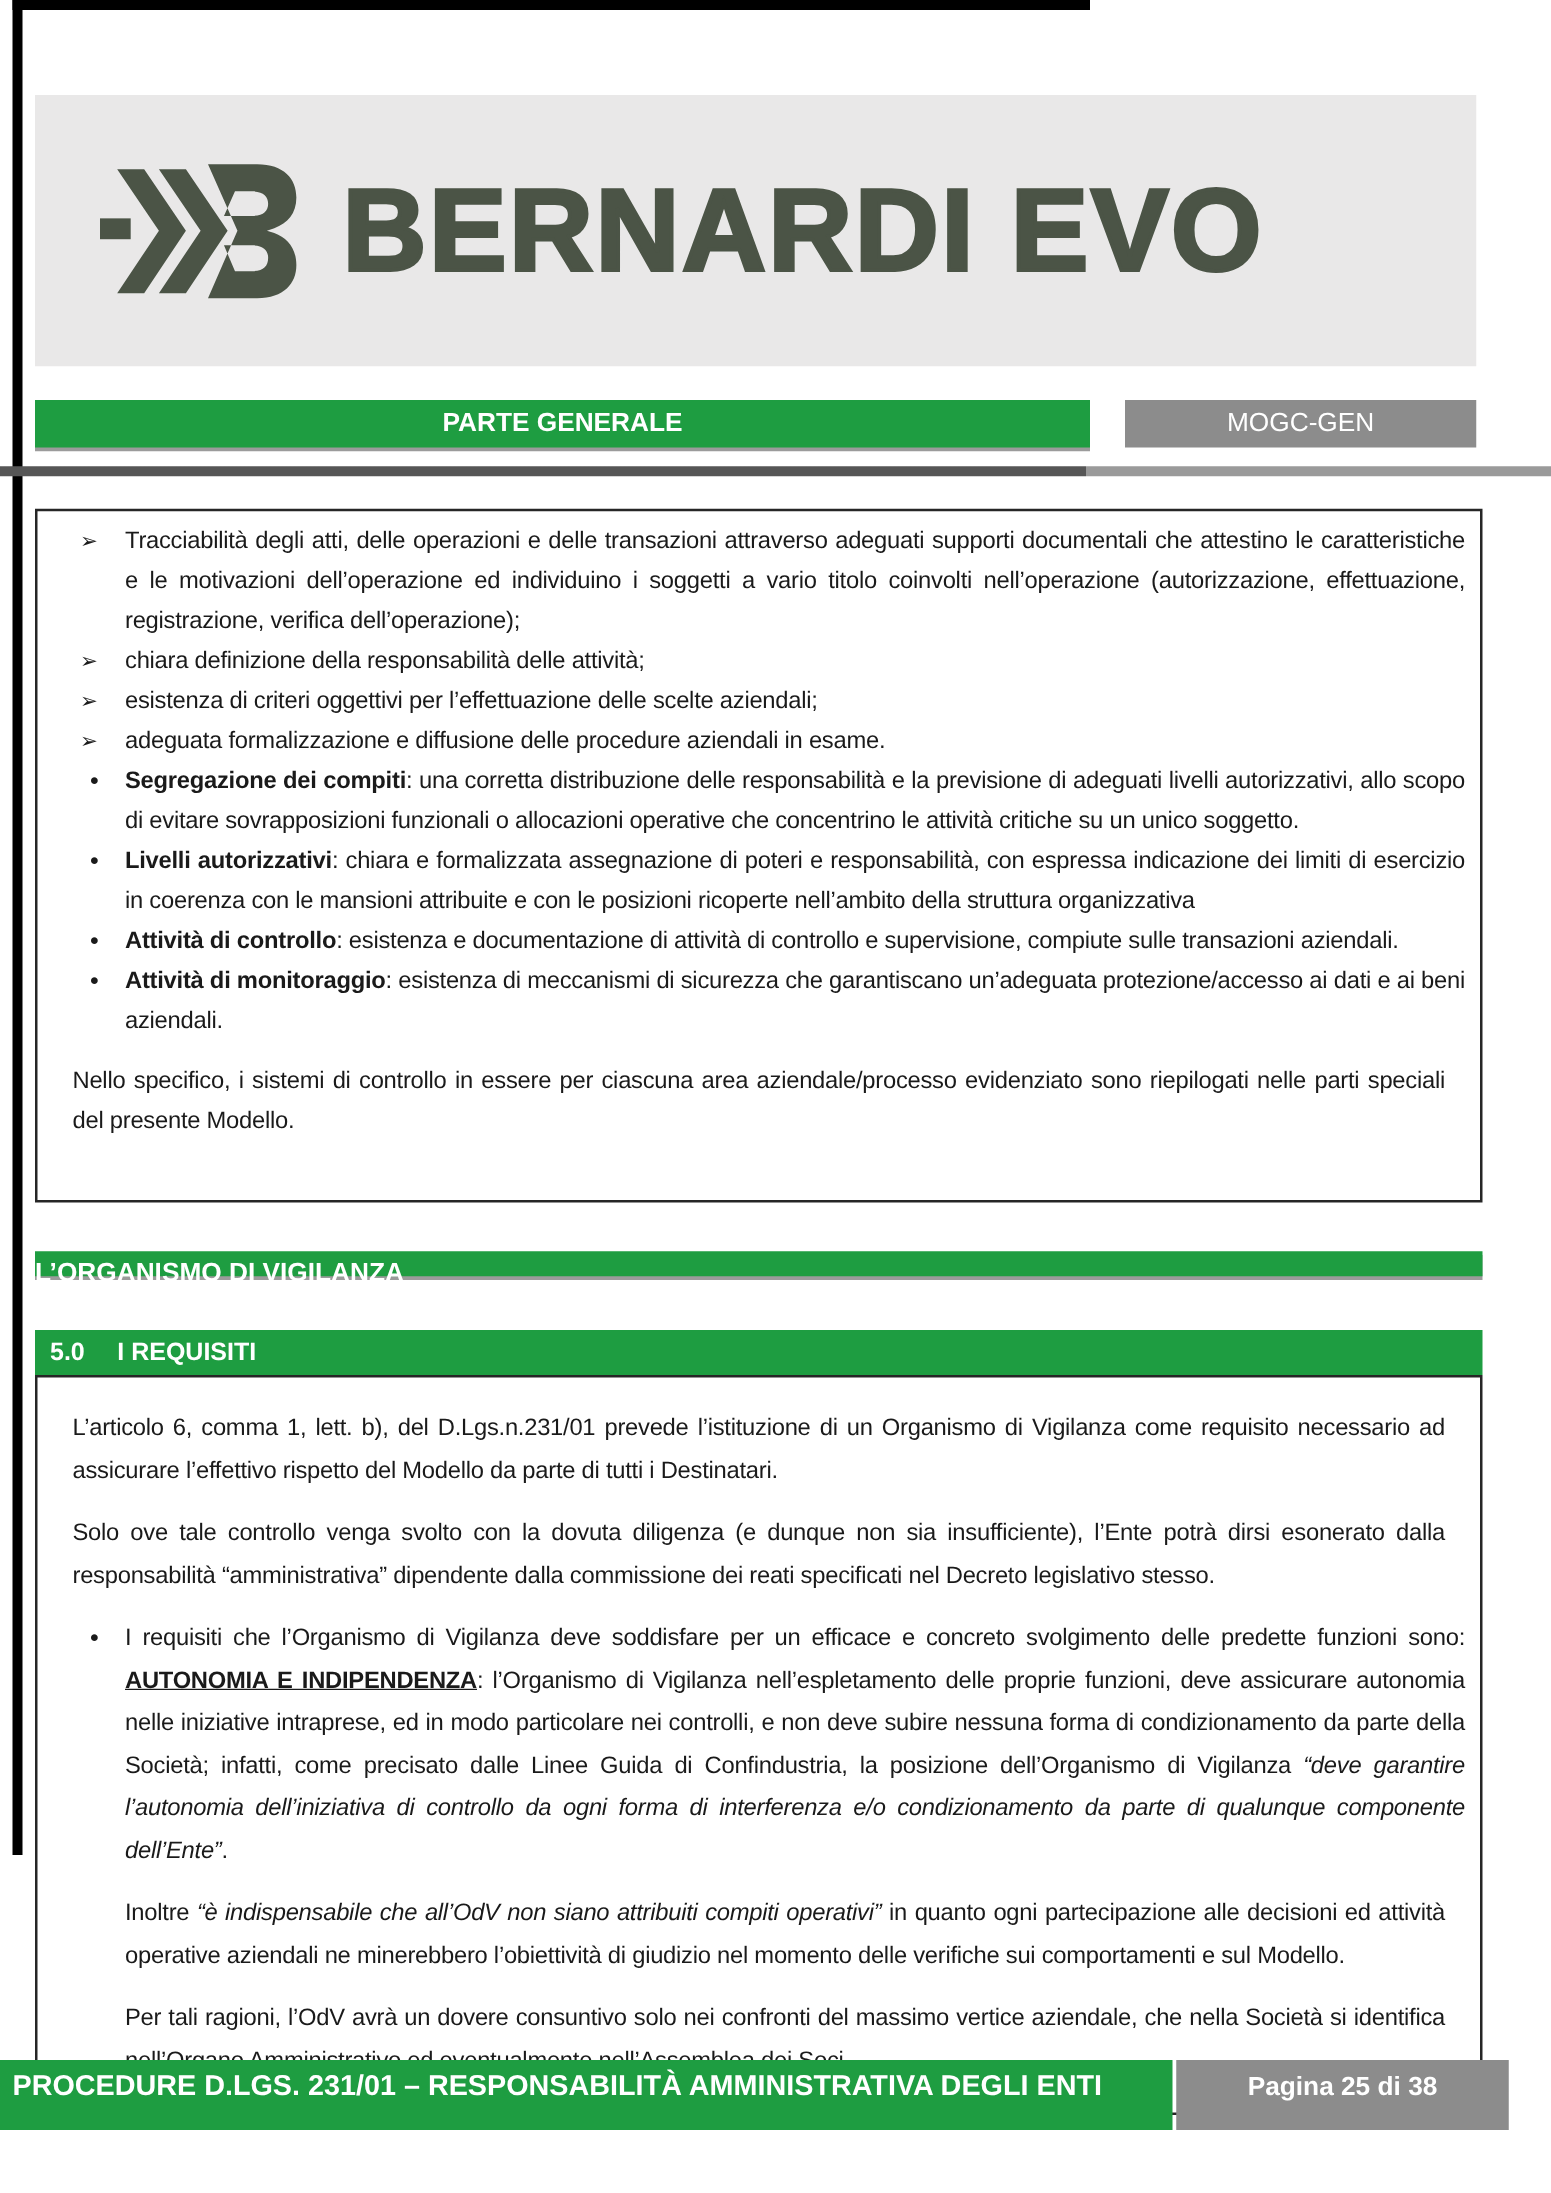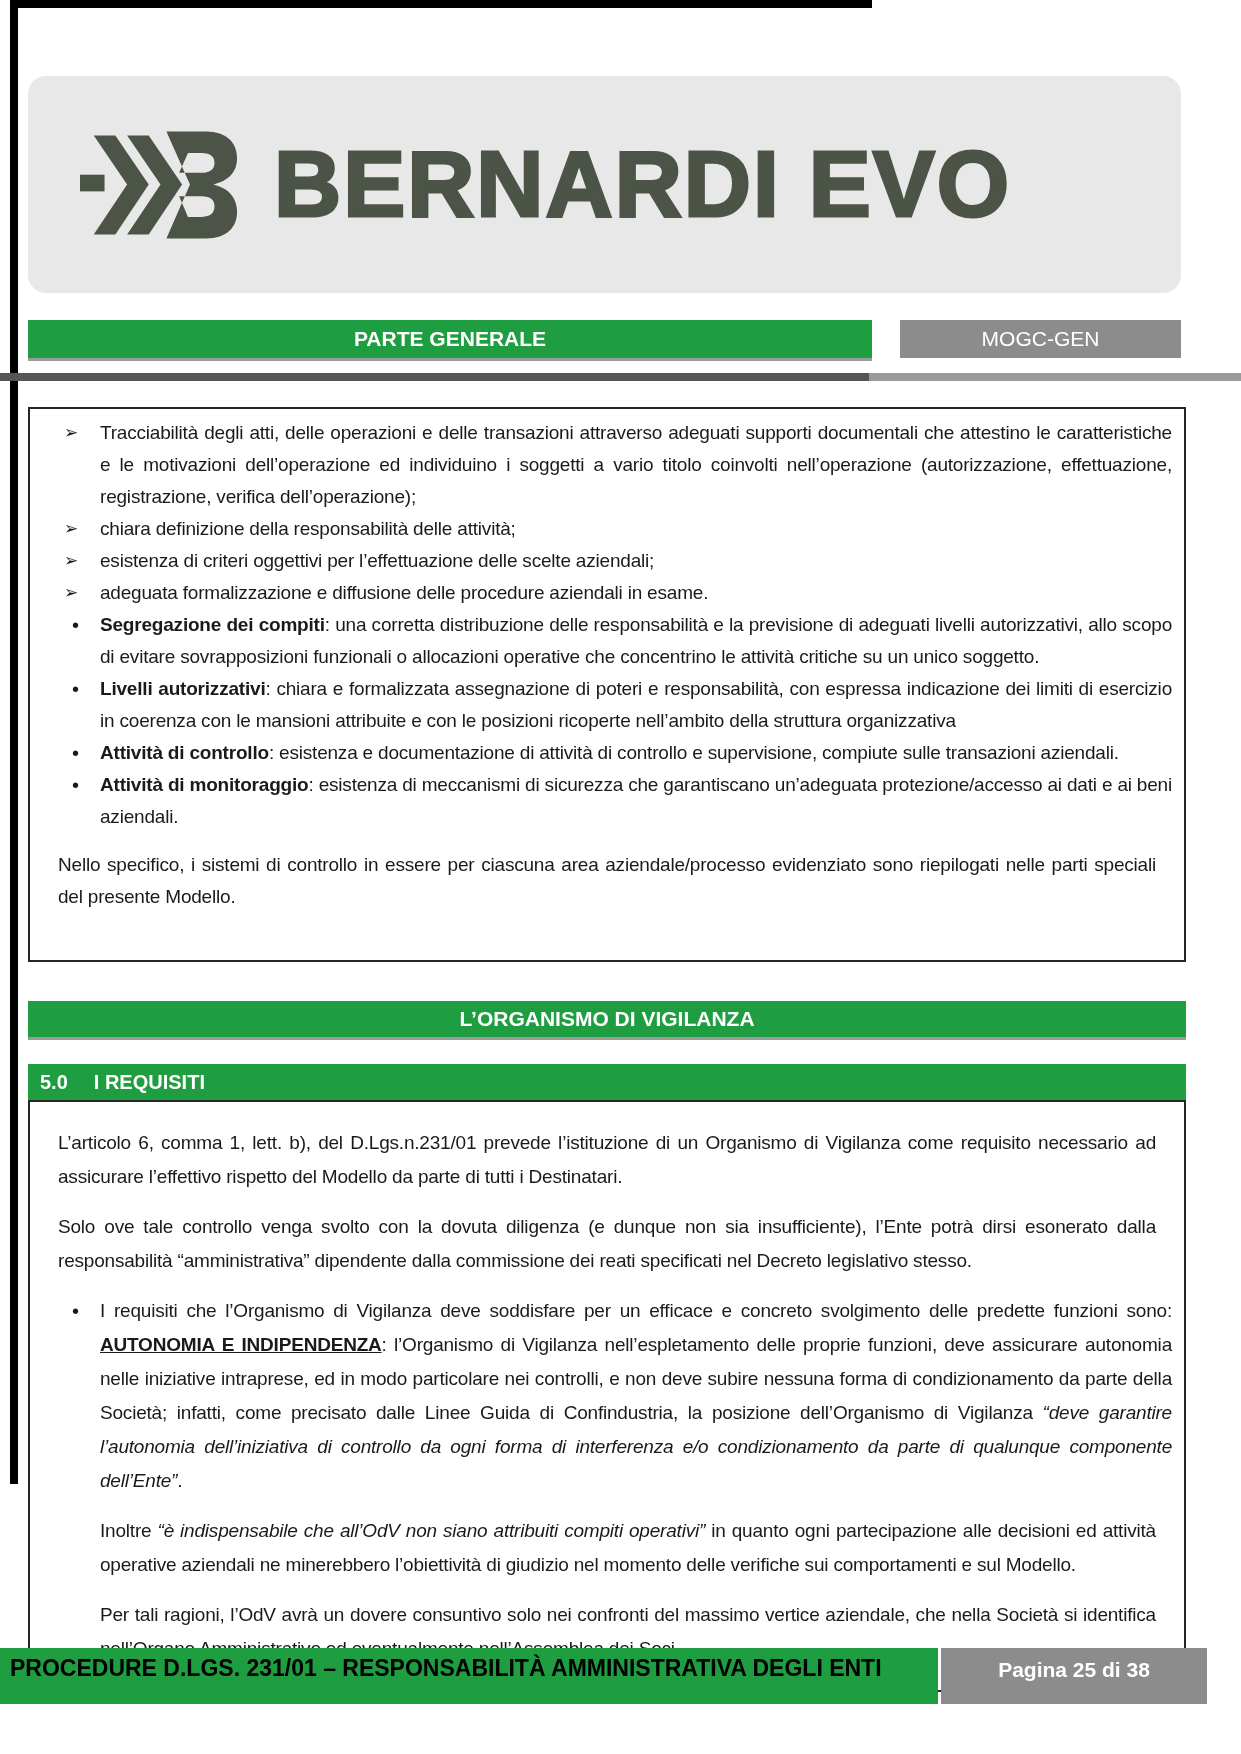--- a/index.html
+++ b/index.html
@@ -9,43 +9,43 @@
     font-family:"Liberation Sans", sans-serif; color:#1a1a1a; overflow:hidden;
   }
   
   .scan-v { position:absolute; left:10px; top:0; width:8px; height:1484px; background:#000; }
   .scan-h { position:absolute; left:10px; top:0; width:862px; height:8px; background:#000; }
 
   
   .logo-box {
     position:absolute; left:28px; top:76px; width:1153px; height:217px;
     background:#e9e8e8; display:flex; align-items:center; gap:32px;
-    padding-left:52px; box-sizing:border-box;border-radius:18px;
+    padding-left:52px; box-sizing:border-box;
   }
   .logo-mark { width:162px; height:126px; flex:0 0 auto; }
   .logo-text {
     font-size:93px; font-weight:bold; letter-spacing:2px; color:#4b5446;
     -webkit-text-stroke:3px #4b5446; white-space:nowrap; line-height:1;
   }
 
   
   .banner-green {
     position:absolute; background:#1e9d41; color:#ffffff; font-weight:bold;
     box-sizing:border-box;
   }
   .banner-pg  { left:28px; top:320px; width:844px; height:38px; line-height:38px;
                 text-align:center; font-size:21px; box-shadow:0 3px 0 #9b9b9b; }
   .banner-mogc{ position:absolute; left:900px; top:320px; width:281px; height:38px;
                 line-height:38px; text-align:center; font-size:21px; background:#8c8c8c;
                 color:#fff; font-weight:normal; }
   .hrule { position:absolute; left:0; top:373px; width:1241px; height:8px;
            background:linear-gradient(to right,#565656 0%,#565656 70%,#9a9a9a 70%,#9a9a9a 100%); }
 
-  .banner-odv { left:28px; top:1001px; width:1158px; height:36px; line-height:36px;
-                text-align:center; font-size:21px; box-shadow:0 3px 0 #9b9b9b; }
+  .banner-odv { left:28px; top:1001px; width:1158px; height:20px; line-height:36px;
+                font-size:21px; box-shadow:0 3px 0 #9b9b9b; }
   .banner-req { left:28px; top:1064px; width:1158px; height:36px; line-height:36px;
                 font-size:20px; padding-left:12px; }
   .banner-req .num { display:inline-block; margin-right:26px; }
 
   
   .textbox {
     position:absolute; left:28px; width:1158px; background:#fff;
     border:2px solid #262626; box-sizing:border-box; padding:8px 12px;
     text-align:justify; font-size:19px; letter-spacing:-0.2px;
   }
@@ -57,21 +57,21 @@
   .li.dot .marker { left:30px; font-size:20px; }
   .sub { margin-left:58px; }
   p { margin:16px; }
   b { font-weight:bold; }
   .u { text-decoration:underline; }
   .i { font-style:italic; }
 
   
   .footer-green {
     position:absolute; left:0; top:1648px; width:938px; height:56px;
-    background:#1e9d41; color:#000000; font-weight:bold; font-size:23px;
+    background:#1e9d41; color:#ffffff; font-weight:bold; font-size:23px;
     padding:7px 0 0 10px; box-sizing:border-box;
   }
   .footer-gray {
     position:absolute; left:941px; top:1648px; width:266px; height:56px;
     background:#8c8c8c; color:#fff; font-weight:bold; font-size:21px;
     text-align:center; padding-top:10px; box-sizing:border-box;
   }
 </style>
 </head>
 <body>

